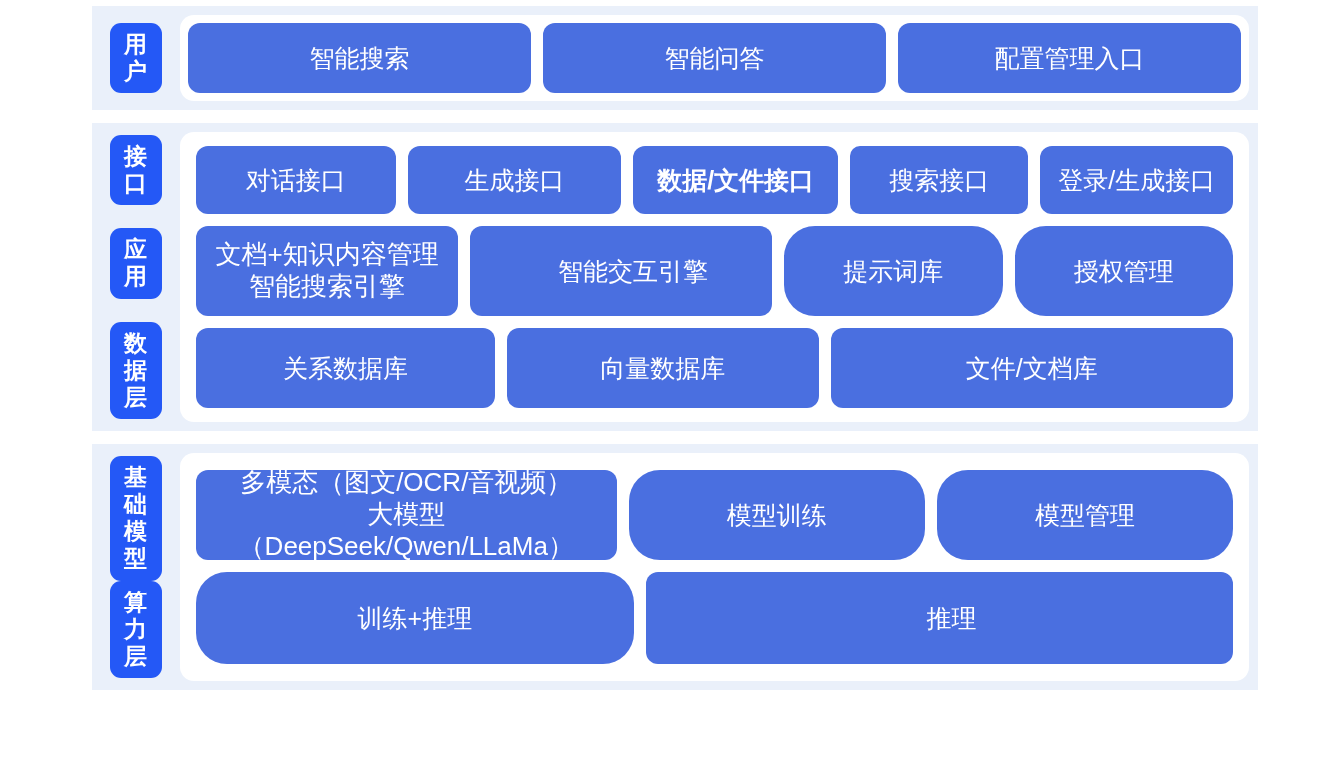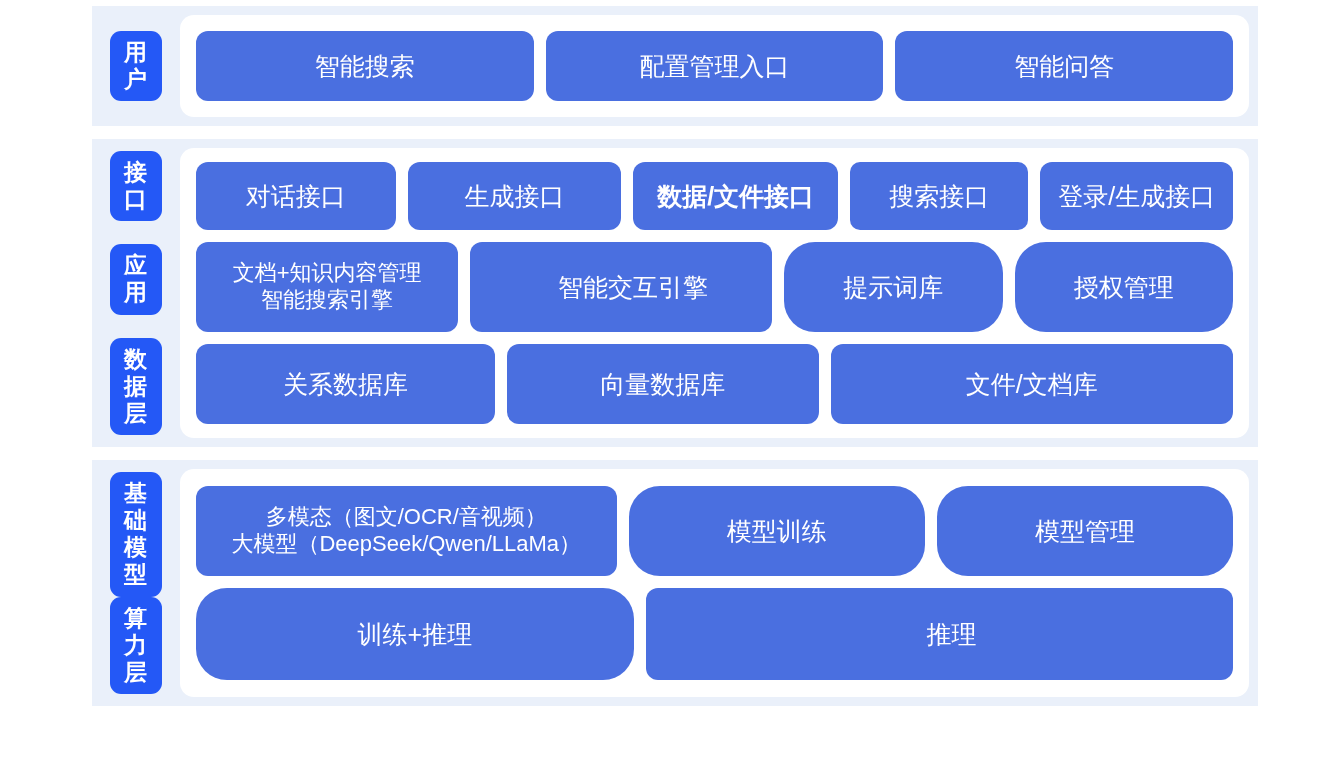--- a/index.html
+++ b/index.html
@@ -87,24 +87,24 @@
     display: flex;
     align-items: center;
     justify-content: center;
     text-align: center;
     font-size: 25px;
     line-height: 1.22;
     padding: 8px 10px;
     white-space: pre-line;
     flex: 1 1 0;
   }
-  .box.small-text { font-size: 22px; }
-
-  
-  #sec-user .card { padding: 16px; }
+  .box.small-text { font-size: 26px; }
+
+  
+  #sec-user .card { padding: 8px; }
   #sec-user .box { height: 70px; }
 
   
   #sec-core .tag-col { justify-content: space-between; gap: 0; padding: 12px 0; }
   #sec-core .row-api .box { height: 68px; }
   #sec-core .row-app .box { height: 90px; }
   #sec-core .row-data .box { height: 80px; }
 
   
   .f-102 { flex: 1.02 1 0; }
@@ -131,22 +131,22 @@
 
   <div class="section" id="sec-user">
     <div class="tag-col">
       <div class="tag">
         <span>用户</span>
       </div>
     </div>
     <div class="card">
       <div class="row">
         <div class="box">智能搜索</div>
+        <div class="box">智能问答</div>
         <div class="box">配置管理入口</div>
-        <div class="box">智能问答</div>
       </div>
     </div>
   </div>
 
   <div class="section" id="sec-core">
     <div class="tag-col">
       <div class="tag">
         <span>接口</span>
       </div>
       <div class="tag">

